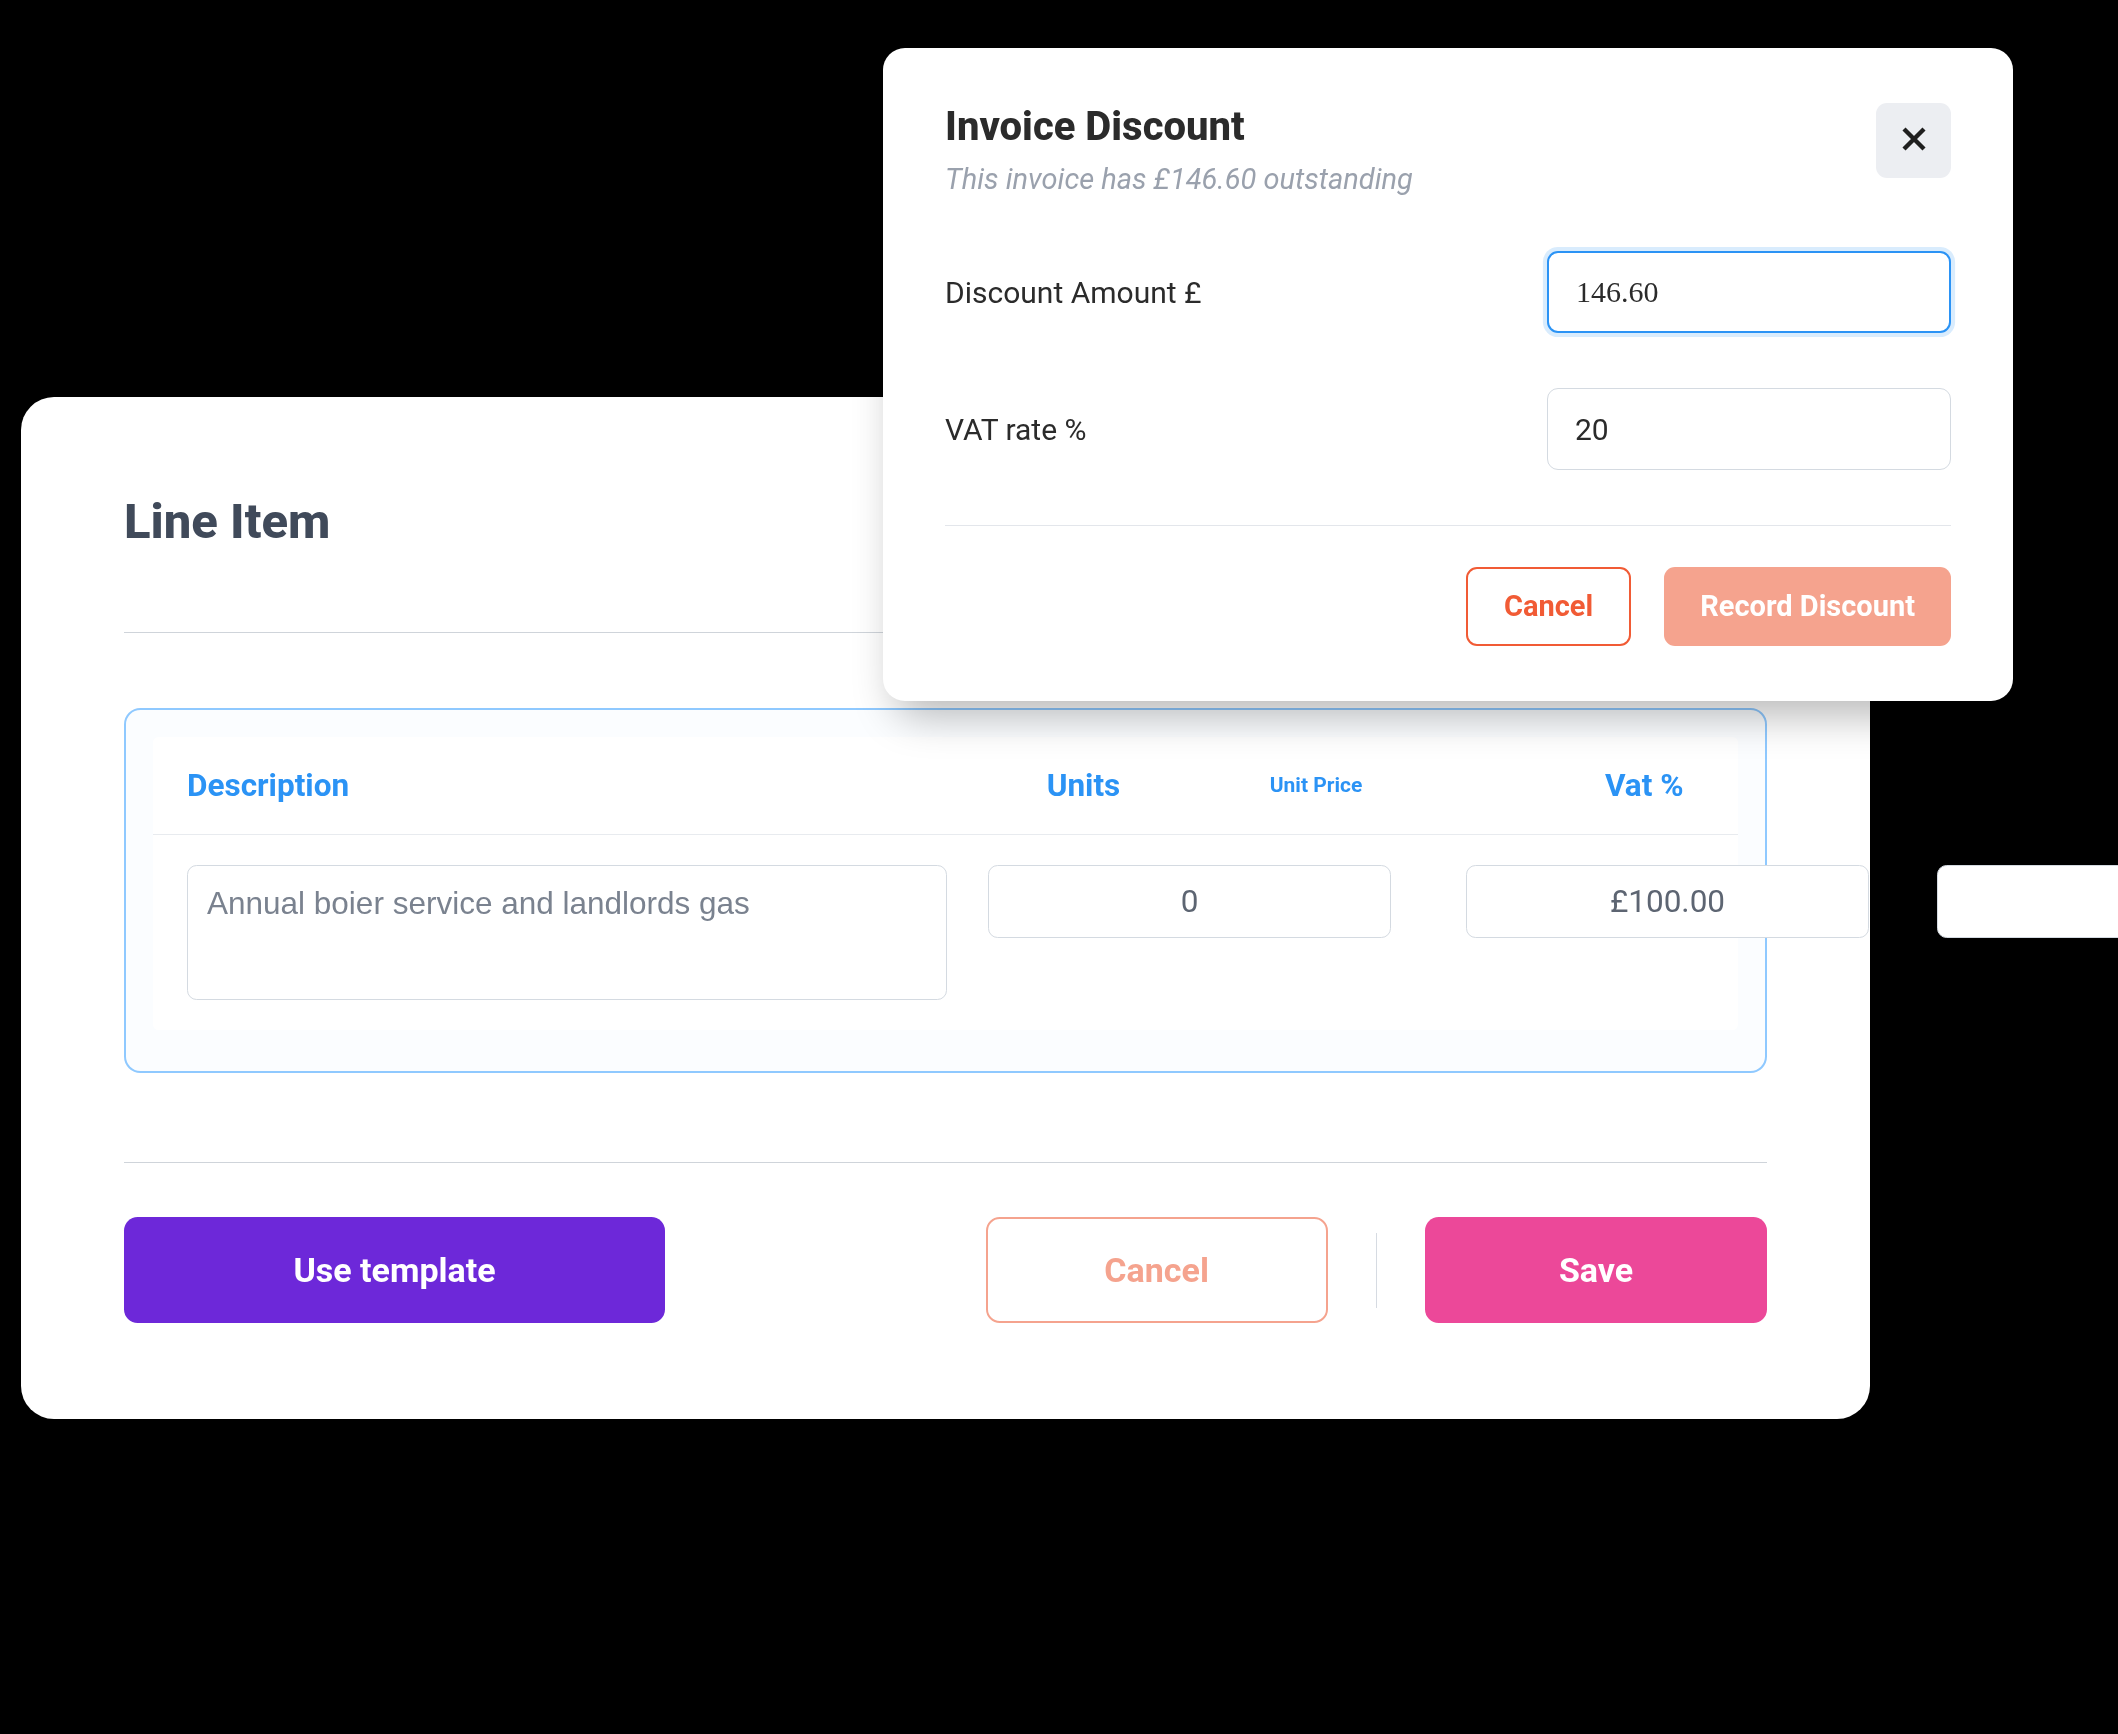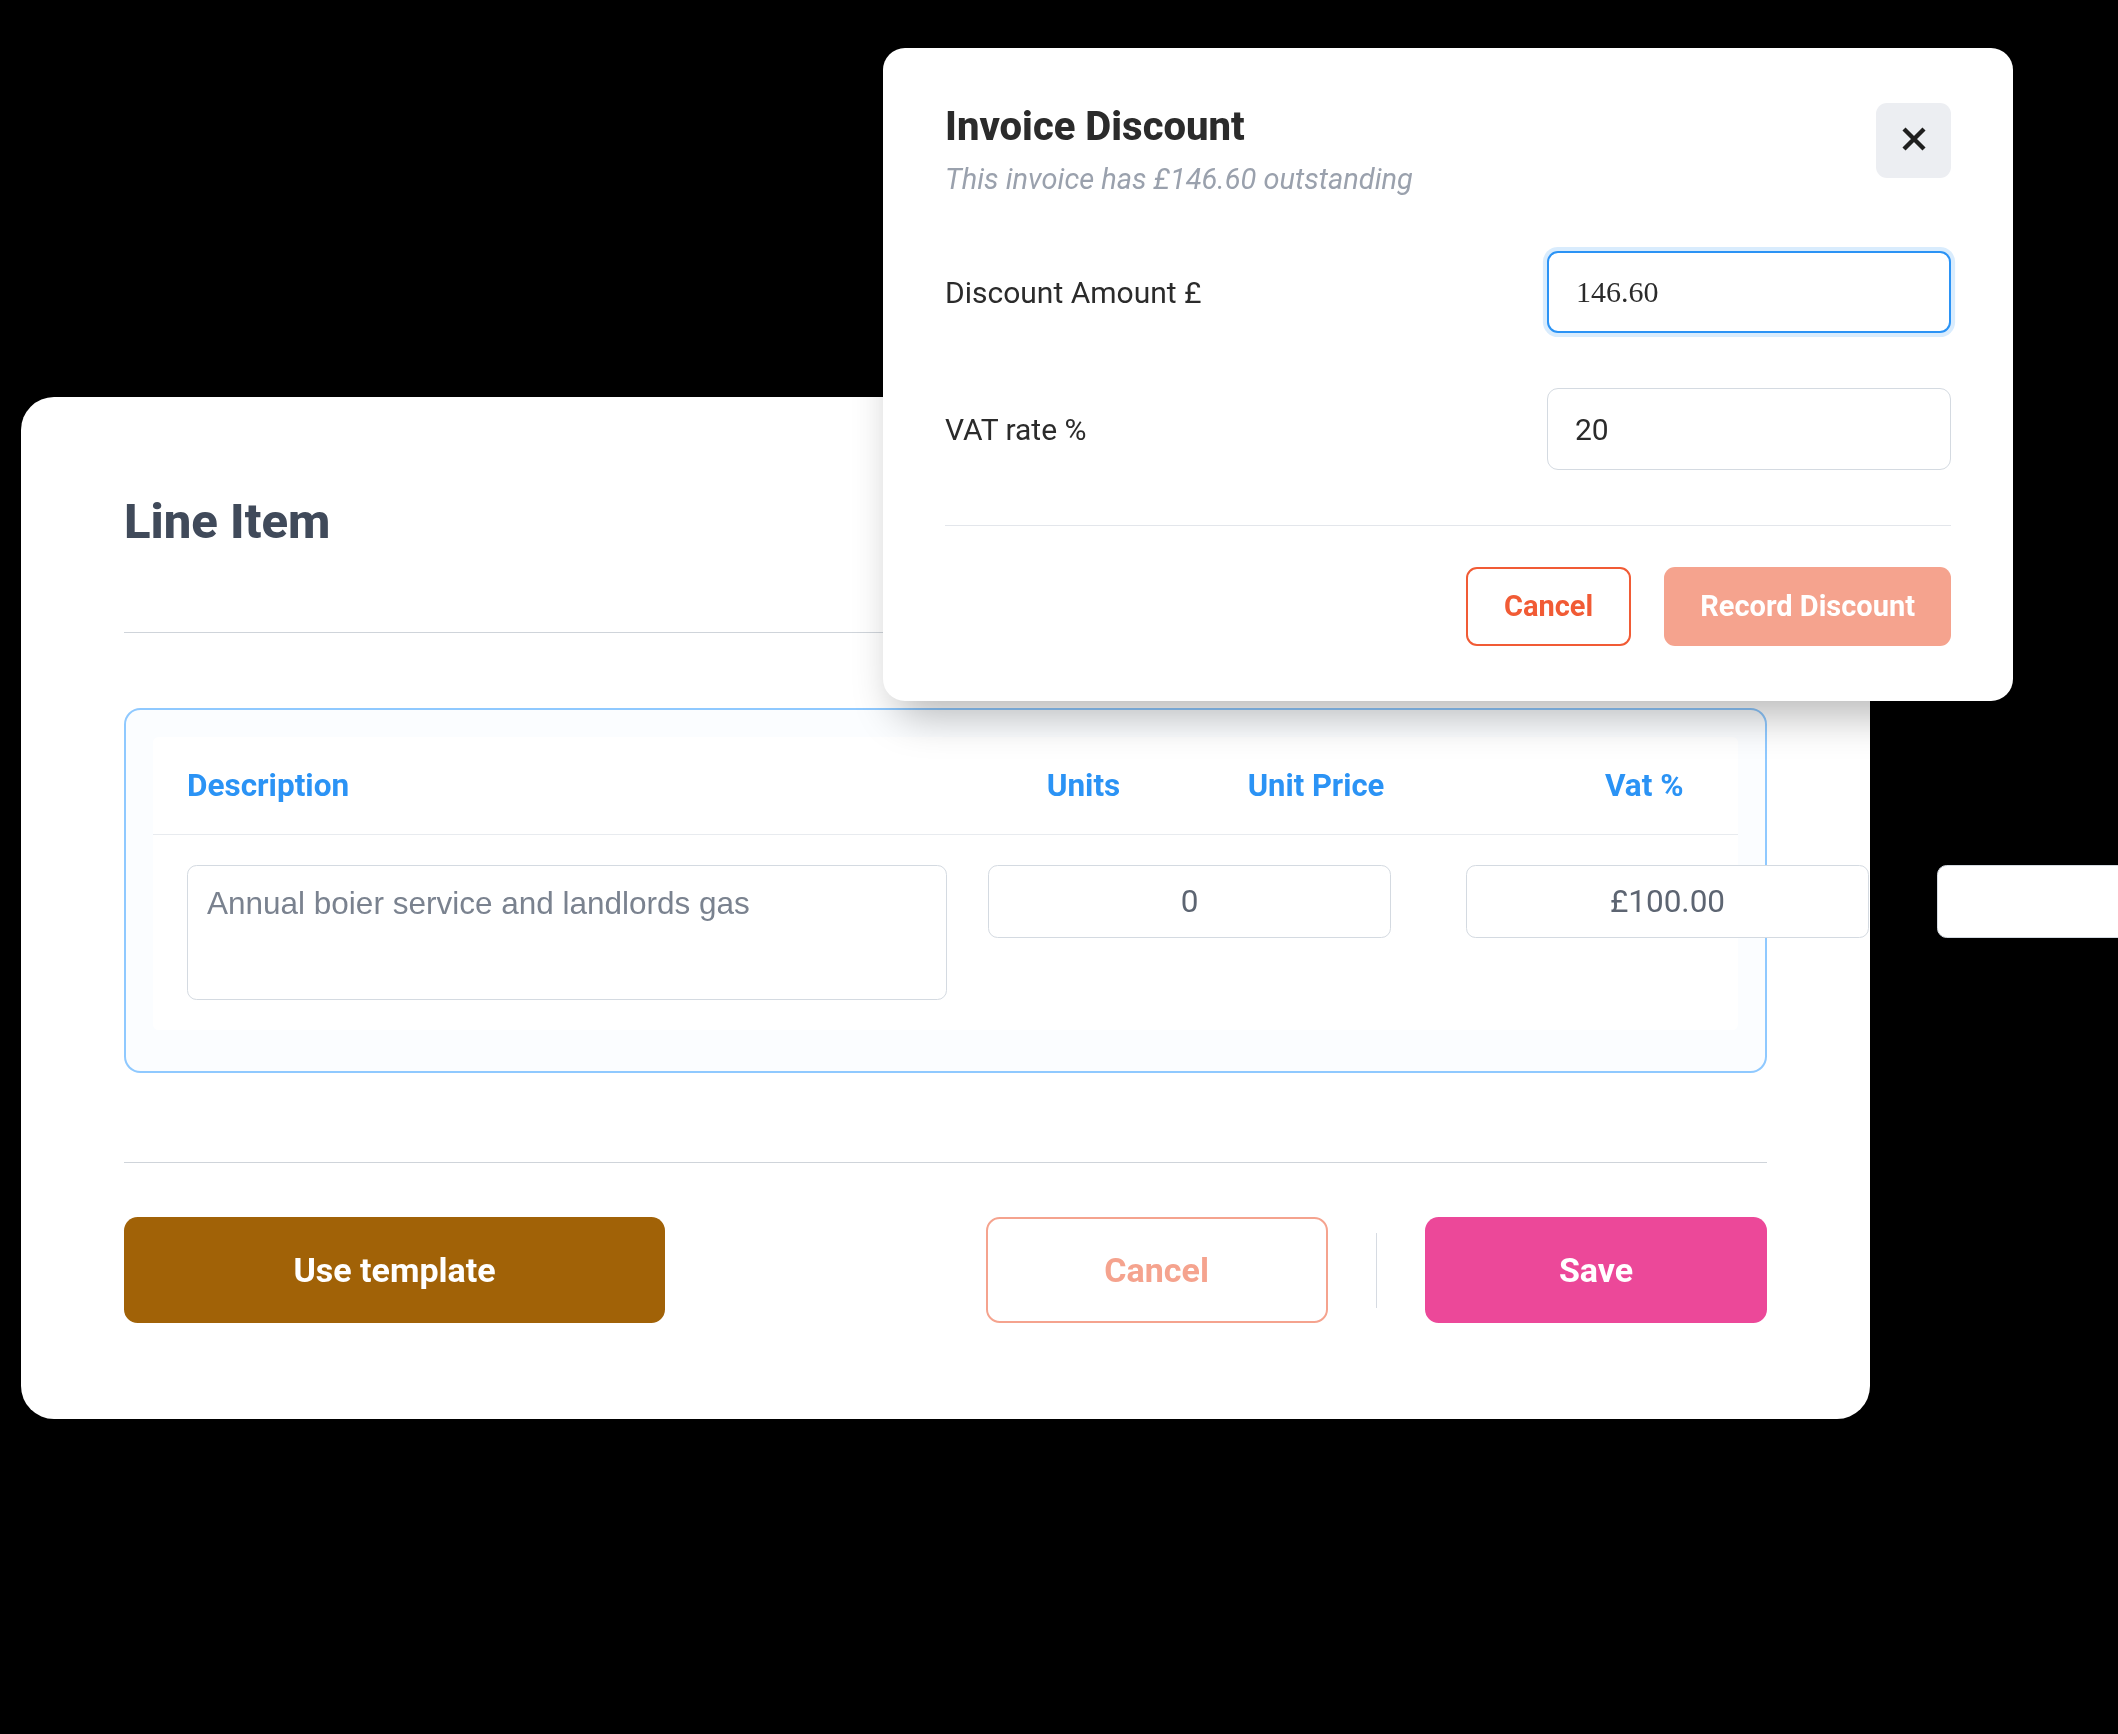--- a/index.html
+++ b/index.html
@@ -68,21 +68,21 @@
     .li-head .col-units {
       flex: 0 0 205px;
       text-align: center;
       font-size: 31.5px;
       font-weight: 700;
       color: #2b93f5;
     }
     .li-head .col-price {
       flex: 0 0 260px;
       text-align: center;
-      font-size: 31px;
+      font-size: 21px;
       font-weight: 700;
       color: #2b93f5;
     }
     .li-head .col-vat {
       flex: 1;
       text-align: right;
       font-size: 31.5px;
       font-weight: 700;
       color: #2b93f5;
       padding-right: 20.5px;
@@ -153,21 +153,21 @@
       justify-content: center;
       border-radius: 13.7px;
       font-size: 34px;
       font-weight: 700;
       cursor: pointer;
       font-family: inherit;
     }
     .btn-template {
       width: 541px;
       height: 106px;
-      background: #a16207;
+      background: #6d28d9;
       color: #fff;
       border: none;
     }
     .li-actions-spacer { flex: 1; }
     .btn-cancel-large {
       width: 342px;
       height: 106px;
       background: #fff;
       color: #f5a38e;
       border: 2.1px solid #f5a38e;

